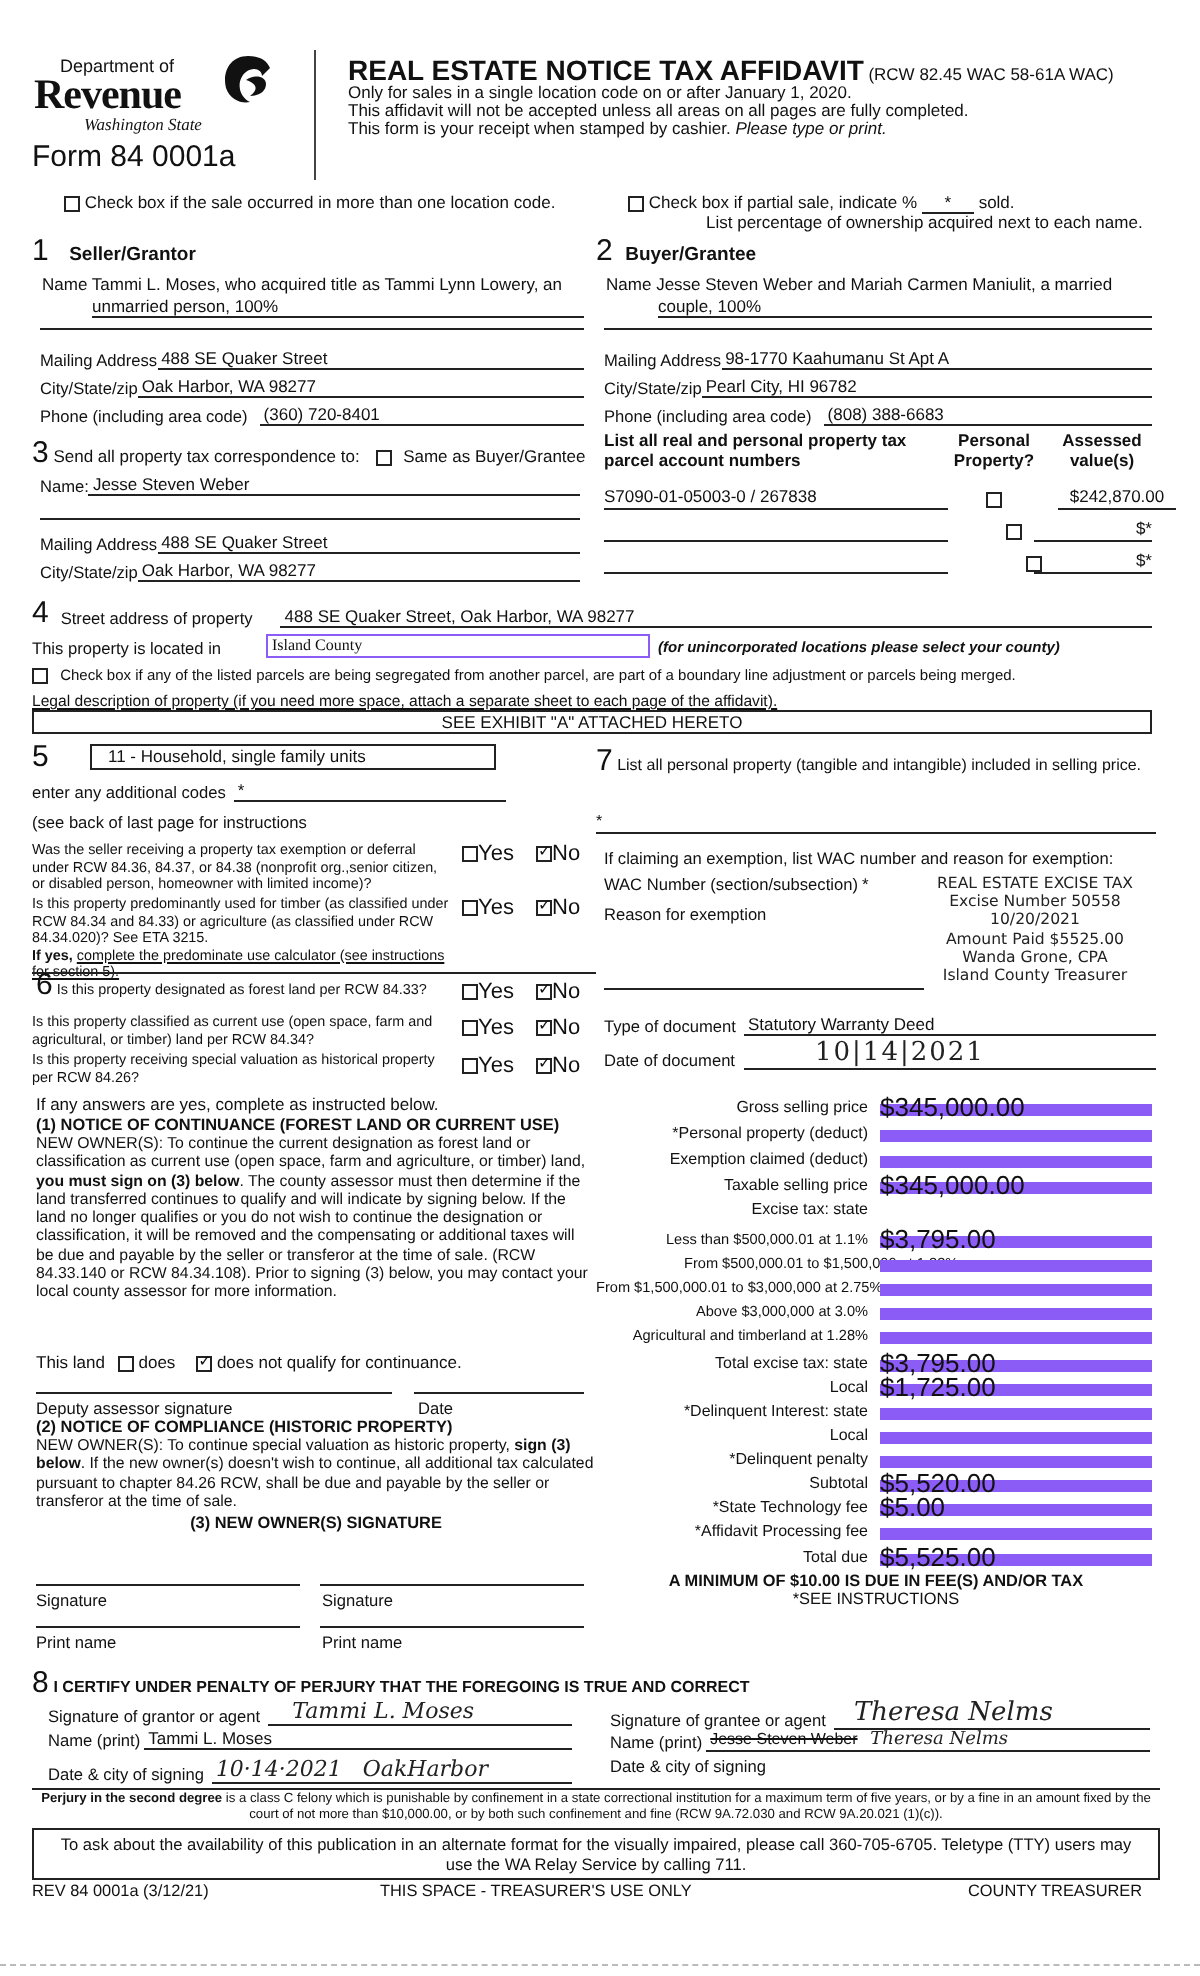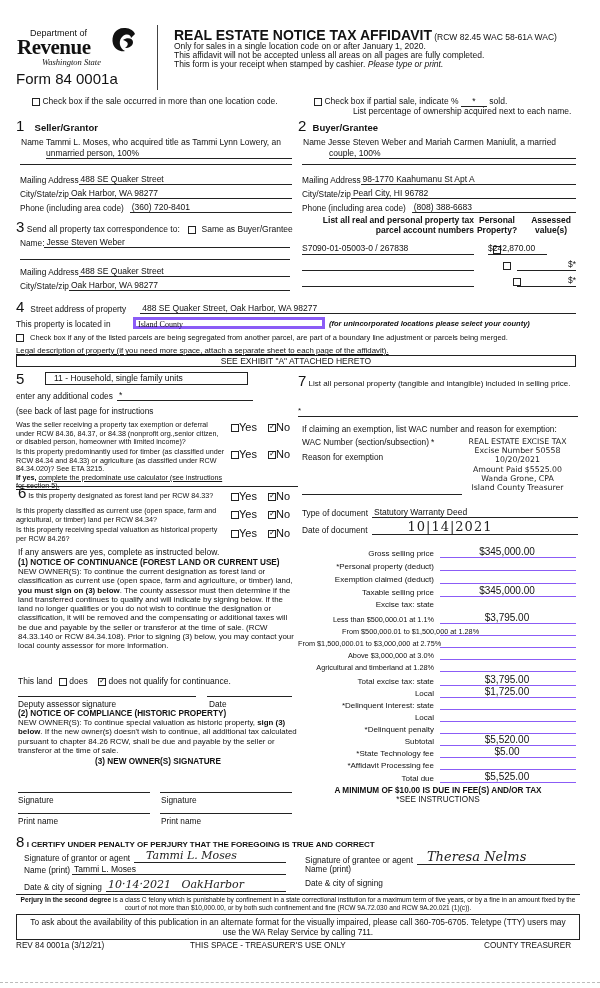--- a/index.html
+++ b/index.html
@@ -9,21 +9,21 @@
 .cb{display:inline-block;width:8px;height:8px;border:1px solid #222;vertical-align:middle;position:relative;background:#fff}
 .cb.on::after{content:"✓";position:absolute;left:0;top:-3px;font-size:8px;line-height:10px}
 .hand{font-family:"DejaVu Serif",serif;font-style:italic;color:#222}
 .bold{font-weight:bold}
 .sec-num{font-size:15px}
 .row{display:flex;align-items:flex-end}
 .lbl{font-size:8.3px;white-space:nowrap}
 .val{font-size:8.5px;padding-left:2px;white-space:nowrap}
 .tax-row{position:absolute;left:298px;width:278px;height:13px;display:flex;align-items:flex-end}
 .tax-row .tl{width:142px;text-align:right;font-size:8px;padding-right:6px;white-space:nowrap}
-.tax-row .tv{flex:1;border-bottom:1px solid #8b5cf6;text-align:center;font-size:10px;padding-right:2px;height:12px}
+.tax-row .tv{flex:1;border-bottom:6px solid #8b5cf6;text-align:left;font-size:13px;padding-right:2px;height:12px}
 .yn{font-size:11px;position:absolute}
 </style>
 </head>
 <body>
 
 <div class="abs" style="left:14px;top:28px;width:130px;height:40px">
   <div style="position:absolute;left:16px;top:0;font-size:9px">Department of</div>
   <div style="position:absolute;left:3px;top:7px;font-family:'Liberation Serif',serif;font-weight:bold;font-size:21px;letter-spacing:-0.5px">Revenue</div>
   <div style="position:absolute;left:95px;top:-2px;width:30px;height:28px">
     <svg width="30" height="28" viewBox="0 0 30 28">
@@ -96,26 +96,26 @@
 </div>
 <div class="abs row" style="left:302px;top:188px;width:274px">
   <span class="lbl">City/State/zip</span>
   <span class="val ul" style="flex:1">Pearl City, HI  96782</span>
 </div>
 <div class="abs row" style="left:302px;top:202px;width:274px">
   <span class="lbl">Phone (including area code)</span>
   <span class="val ul" style="flex:1;margin-left:6px">(808) 388-6683</span>
 </div>
 
-<div class="abs bold" style="left:302px;top:215px;width:172px;text-align:right;font-size:8.5px;line-height:10px">List all real and personal property tax parcel account numbers</div>
+<div class="abs bold" style="left:302px;top:215px;width:172px;text-align:left;font-size:8.5px;line-height:10px">List all real and personal property tax parcel account numbers</div>
 <div class="abs bold" style="left:472px;top:215px;width:50px;text-align:center;font-size:8.5px;line-height:10px">Personal Property?</div>
 <div class="abs bold" style="left:526px;top:215px;width:50px;text-align:center;font-size:8.5px;line-height:10px">Assessed value(s)</div>
 <div id="parcel-rows"><div class="abs ul" style="left:302px;top:243px;width:172px;height:12px;font-size:8.5px">S7090-01-05003-0 / 267838</div>
        <span class="abs cb" style="left:493px;top:245px"></span>
-       <div class="abs ul" style="left:488px;top:243px;width:59px;height:12px;font-size:8.5px;text-align:left">$242,870.00</div><div class="abs ul" style="left:302px;top:259px;width:172px;height:12px;font-size:8.5px"></div>
+       <div class="abs ul" style="left:529px;top:243px;width:59px;height:12px;font-size:8.5px;text-align:center">$242,870.00</div><div class="abs ul" style="left:302px;top:259px;width:172px;height:12px;font-size:8.5px"></div>
        <span class="abs cb" style="left:493px;top:261px"></span>
        <div class="abs ul" style="left:517px;top:259px;width:59px;height:12px;font-size:8.5px;text-align:right">$*</div><div class="abs ul" style="left:302px;top:275px;width:172px;height:12px;font-size:8.5px"></div>
        <span class="abs cb" style="left:493px;top:277px"></span>
        <div class="abs ul" style="left:517px;top:275px;width:59px;height:12px;font-size:8.5px;text-align:right">$*</div></div>
 
 <div class="abs" style="left:16px;top:218px;font-size:8.5px">
   <span class="sec-num">3</span>
   <span>Send all property tax correspondence to:</span>
   <span class="cb" style="margin-left:6px"></span>
   <span style="margin-left:3px">Same as Buyer/Grantee</span>
@@ -133,21 +133,21 @@
   <span class="lbl">City/State/zip</span>
   <span class="val ul" style="flex:1">Oak Harbor, WA  98277</span>
 </div>
 
 <div class="abs row" style="left:16px;top:300px;width:560px">
   <span class="sec-num" style="line-height:14px">4</span>
   <span class="lbl" style="margin-left:6px">Street address of property</span>
   <span class="val ul" style="flex:1;margin-left:14px">488 SE Quaker Street, Oak Harbor, WA 98277</span>
 </div>
 <div class="abs lbl" style="left:16px;top:319px">This property is located in</div>
-<div class="abs" style="left:133px;top:317px;width:192px;height:12px;border:3px solid #8b5cf6;font-family:'Liberation Serif',serif;font-size:8px;padding-left:2px;line-height:10px">Island County</div>
+<div class="abs" style="left:133px;top:317px;width:192px;height:12px;border:1px solid #8b5cf6;font-family:'Liberation Serif',serif;font-size:8px;padding-left:2px;line-height:10px">Island County</div>
 <div class="abs" style="left:329px;top:319px;font-size:7.5px;font-style:italic;font-weight:bold">(for unincorporated locations please select your county)</div>
 <div class="abs" style="left:16px;top:333px;font-size:7.5px">
   <span class="cb"></span>
   <span style="margin-left:4px">Check box if any of the listed parcels are being segregated from another parcel, are part of a boundary line adjustment or parcels being merged.</span>
 </div>
 <div class="abs" style="left:16px;top:346px;font-size:7.8px;text-decoration:underline">Legal description of property (if you need more space, attach a separate sheet to each page of the affidavit).</div>
 <div class="abs" style="left:16px;top:355px;width:560px;height:12px;border:1px solid #222;text-align:center;font-size:8.5px;line-height:10px">SEE EXHIBIT "A" ATTACHED HERETO</div>
 
 <div class="abs sec-num" style="left:16px;top:370px">5</div>
 <div class="abs" style="left:45px;top:372px;width:203px;height:13px;border:1px solid #222;font-size:8.5px;padding-left:8px;line-height:11px">11 - Household, single family units</div>
@@ -340,20 +340,24 @@
 <div class="abs row" style="left:24px;top:878px;width:262px">
   <span class="lbl">Date &amp; city of signing</span>
   <span class="val ul hand" style="flex:1;margin-left:4px;font-size:11px;white-space:pre">10·14·2021   OakHarbor</span>
 </div>
 <div class="abs row" style="left:305px;top:849px;width:270px">
   <span class="lbl">Signature of grantee or agent</span>
   <span class="val ul hand" style="flex:1;margin-left:4px;font-size:13px;padding-left:10px">Theresa Nelms</span>
 </div>
 <div class="abs row" style="left:305px;top:864px;width:270px">
   <span class="lbl">Name (print)</span>
+  <span class="val ul" style="flex:1;margin-left:2px">
+    <s style="font-size:8px">Jesse Steven Weber</s>
+    <span class="hand" style="font-size:9px;margin-left:4px">Theresa Nelms</span>
+  </span>
 </div>
 <div class="abs row" style="left:305px;top:878px;width:270px">
   <span class="lbl">Date &amp; city of signing</span>
 </div>
 
 <div class="abs" style="left:16px;top:894px;width:564px;font-size:6.6px;line-height:8px;text-align:center;border-top:1px solid #222;padding-top:1px">
   <b>Perjury in the second degree</b>
   <span>is a class C felony which is punishable by confinement in a state correctional institution for a maximum term of five years, or by a fine in an amount fixed by the court of not more than $10,000.00, or by both such confinement and fine (RCW 9A.72.030 and RCW 9A.20.021 (1)(c)).</span>
 </div>
 <div class="abs" style="left:16px;top:914px;width:564px;border:1px solid #222;font-size:8.3px;line-height:10px;text-align:center;padding:2px 10px">To ask about the availability of this publication in an alternate format for the visually impaired, please call 360-705-6705. Teletype (TTY) users may use the WA Relay Service by calling 711.</div>

